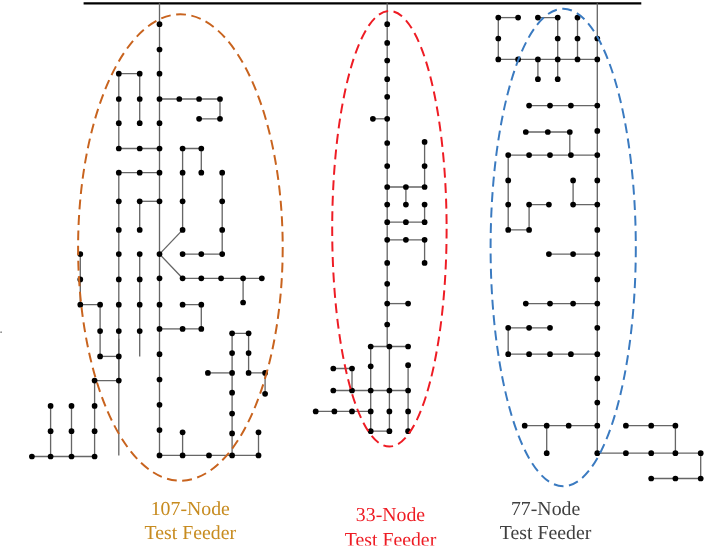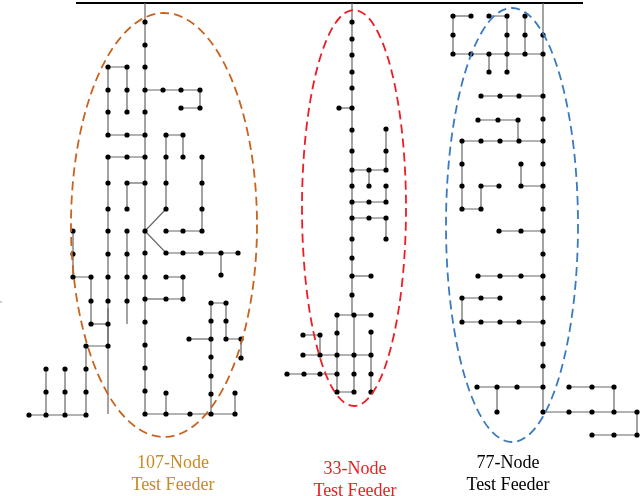--- a/index.html
+++ b/index.html
@@ -337,16 +337,16 @@
 </svg>
 
 <div class="label" style="left:108px; top:451px; width:130px; color:#c78b1f;">
   <span>107-Node</span>
   <span>Test Feeder</span>
 </div>
 <div class="label" style="left:295px; top:457px; width:120px; color:#ee1c24;">
   <span>33-Node</span>
   <span>Test Feeder</span>
 </div>
-<div class="label" style="left:448px; top:451px; width:120px; color:#000000;">
+<div class="label" style="left:436px; top:451px; width:120px; color:#404040;">
   <span>77-Node</span>
   <span>Test Feeder</span>
 </div>
 
 </body></html>

